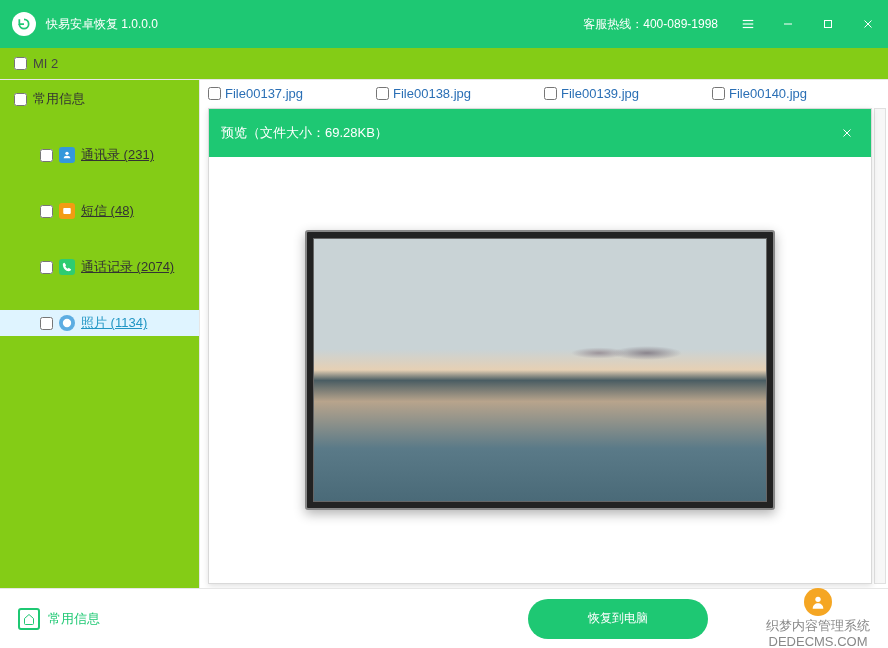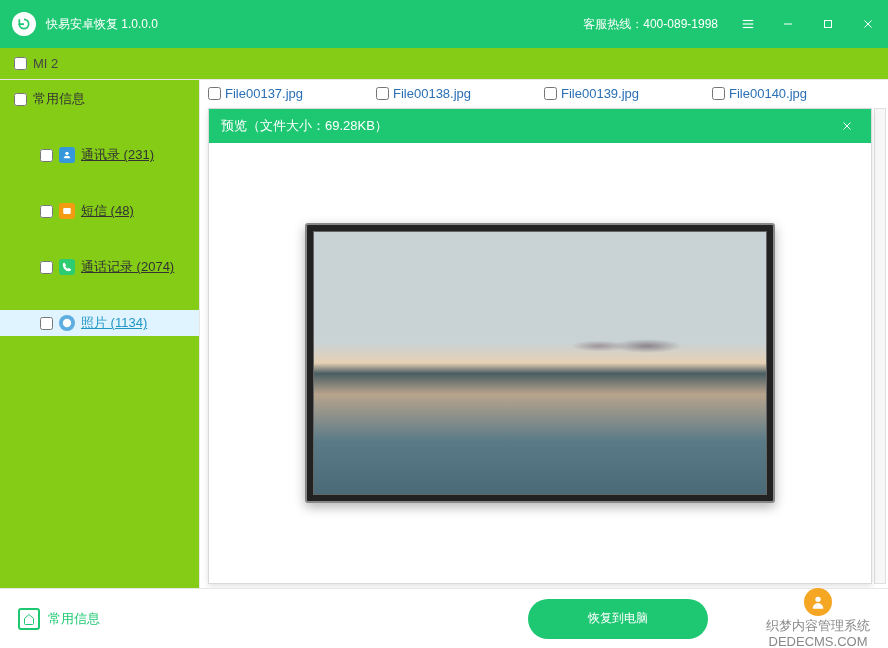--- a/index.html
+++ b/index.html
@@ -39,21 +39,21 @@
 
 .main { flex: 1; position: relative; background: #fff; }
 
 
 .file-grid { display: flex; padding: 6px 8px; border-bottom: none; }
 .file-cell { flex: 1; display: flex; align-items: center; color: #2a6fb5; font-size: 12px; }
 .file-cell input { margin-right: 4px; accent-color: #2a6fb5; }
 
 
 .preview { position: absolute; left: 8px; top: 28px; right: 16px; bottom: 4px; background: #fff; border: 1px solid #d9d9d9; display: flex; flex-direction: column; box-shadow: 0 2px 6px rgba(0,0,0,0.12); }
-.preview-header { height: 34px; background: #1ec873; color: #fff; display: flex; align-items: center; padding: 0 12px; font-size: 13px; }
+.preview-header { height: 48px; background: #1ec873; color: #fff; display: flex; align-items: center; padding: 0 12px; font-size: 13px; }
 .preview-header .spacer { flex: 1; }
 .preview-close { width: 24px; height: 24px; display: flex; align-items: center; justify-content: center; cursor: pointer; }
 .preview-body { flex: 1; display: flex; align-items: center; justify-content: center; position: relative; }
 .picture-frame { width: 470px; height: 280px; border: 2px solid #888; border-radius: 3px; padding: 6px; background: #222; box-shadow: 0 4px 12px rgba(0,0,0,0.3); position: relative; }
 .picture-frame-inner { width: 100%; height: 100%; border: 1px solid #666; background: #9aa; }
 .sky { width: 100%; height: 100%; background: linear-gradient(to bottom,#c9d3d6 0%,#c9d3d6 42%,#e6d0b4 50%,#4a5d63 54%,#b8a48c 62%,#5a7a88 80%,#4a6a78 100%); position: relative; overflow: hidden; }
 .clouds { position:absolute; top:40%; left:55%; width:120px; height:18px; background: radial-gradient(ellipse 40px 8px at 30% 50%,#9c949a 0%,transparent 70%), radial-gradient(ellipse 50px 10px at 70% 50%,#8a848c 0%,transparent 70%); }
 
 
 .scrollbar-track { position: absolute; right: 2px; top: 28px; bottom: 4px; width: 12px; background: #f7f7f7; border: 1px solid #e0e0e0; }

